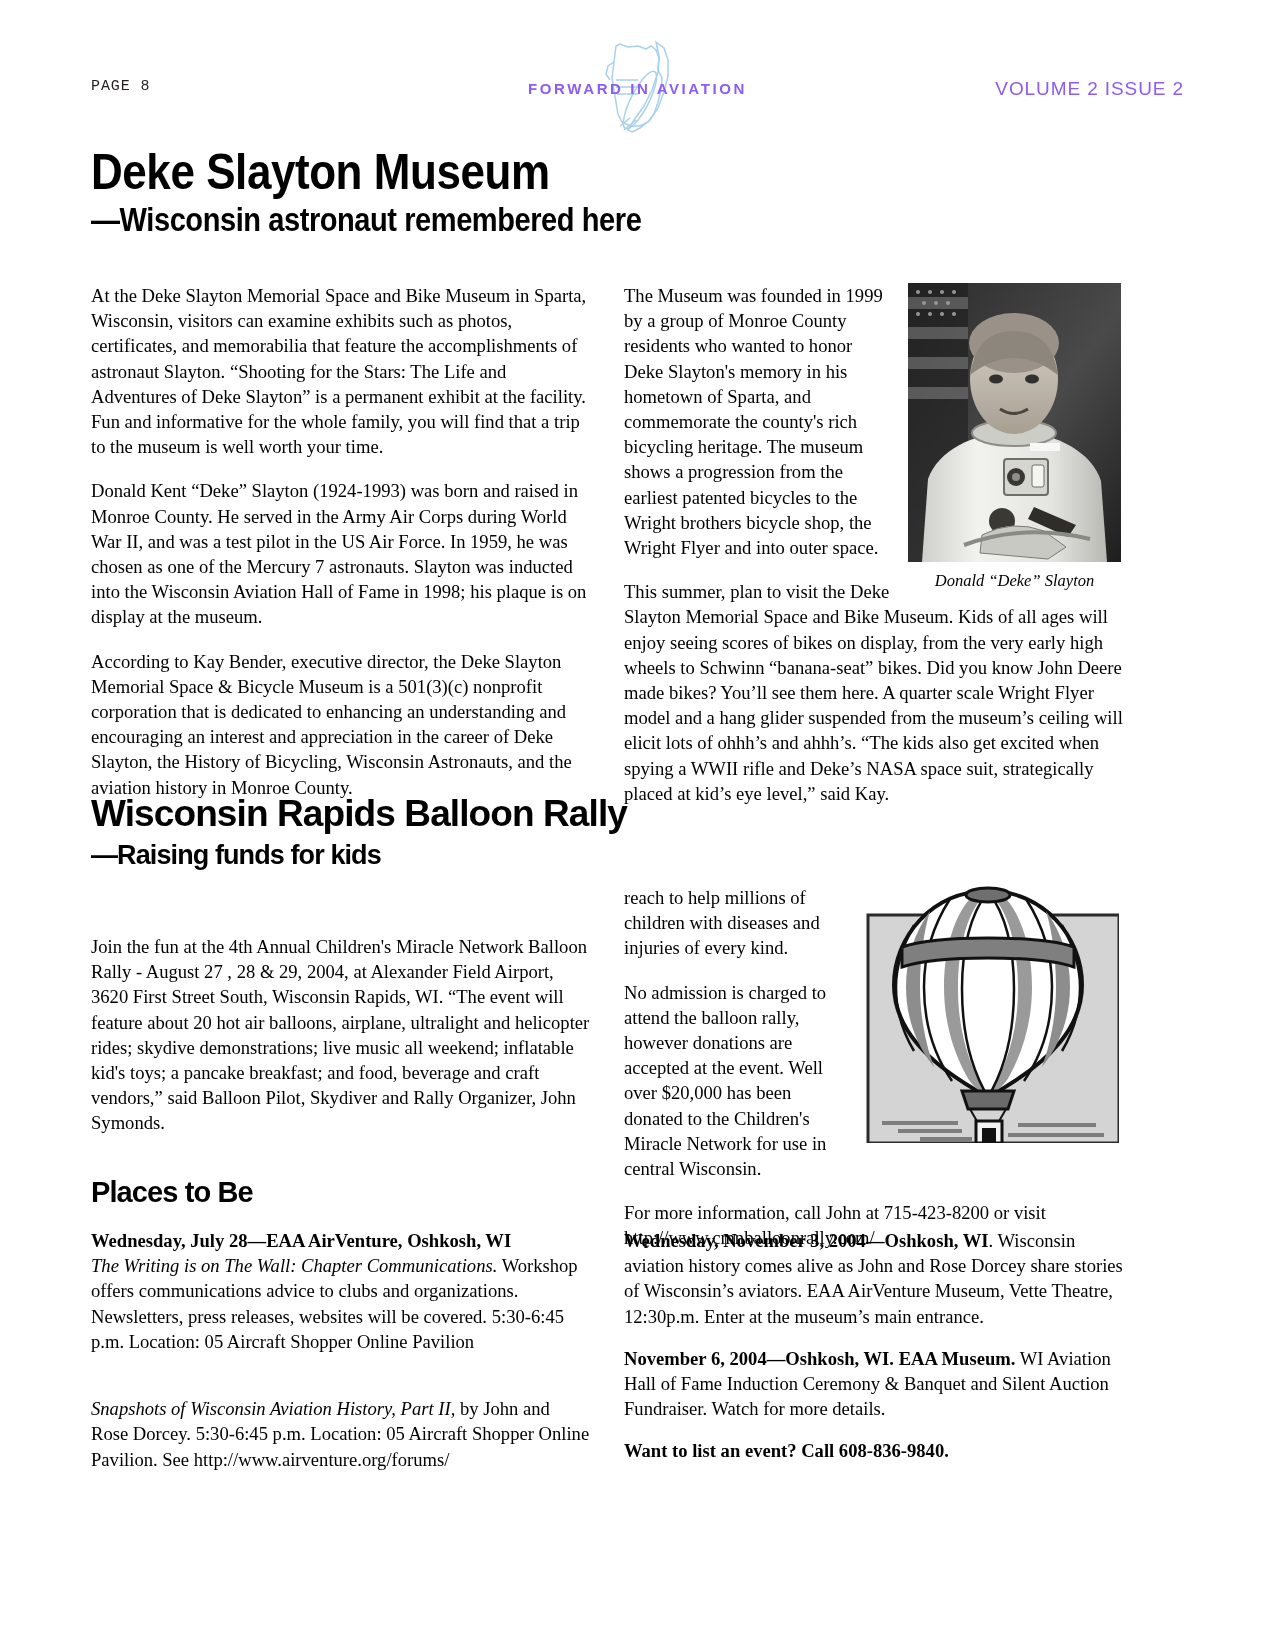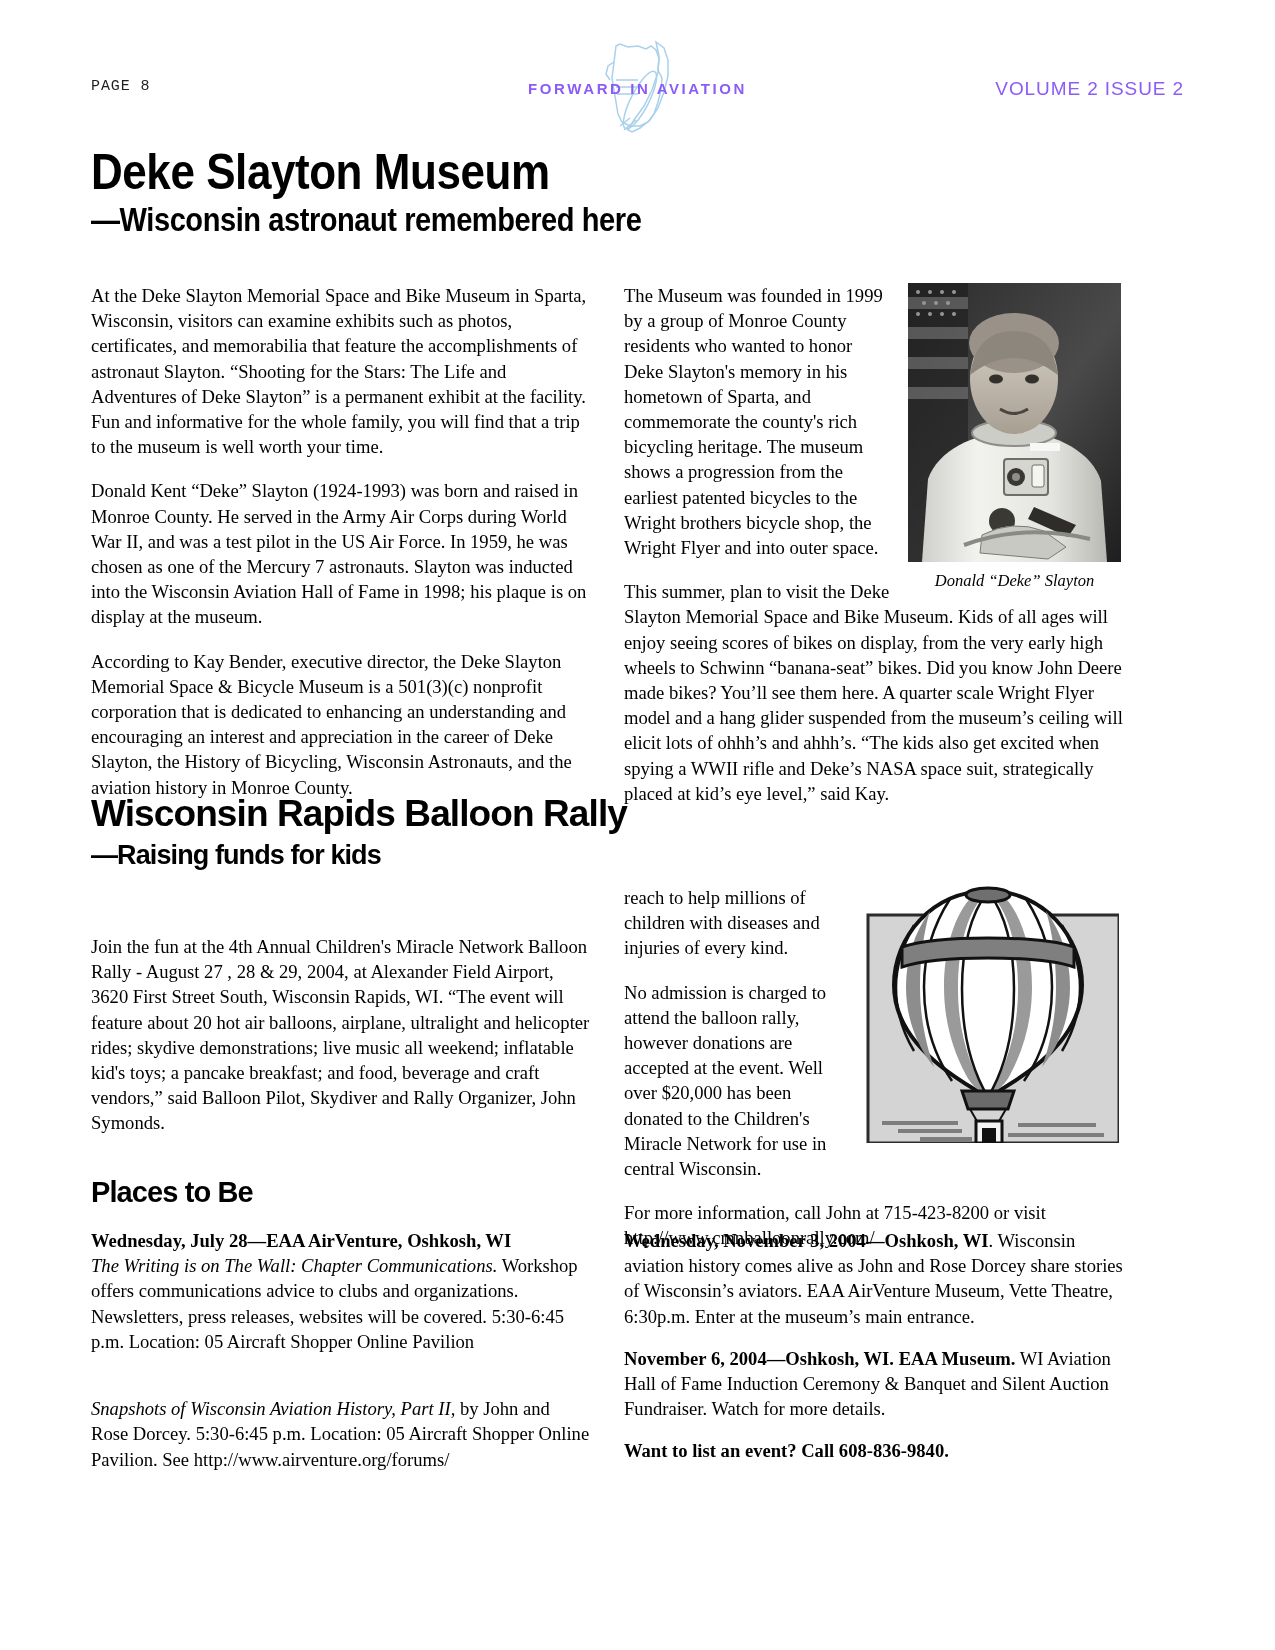--- a/index.html
+++ b/index.html
@@ -332,18 +332,18 @@
   </div>
 
   <div class="hl-wide" id="places-title">Places to Be</div>
 
   <div class="col" id="places-col-left">
     <p><span class="ev-head">Wednesday, July 28—EAA AirVenture, Oshkosh, WI</span><br><span class="ev-title">The Writing is on The Wall: Chapter Communications.</span><span> Workshop offers communications advice to clubs and organizations. Newsletters, press releases, websites will be covered. 5:30-6:45 p.m. Location: 05 Aircraft Shopper Online Pavilion</span></p>
     <p><br><span class="ev-title">Snapshots of Wisconsin Aviation History, Part II,</span><span> by John and Rose Dorcey. 5:30-6:45 p.m. Location: 05 Aircraft Shopper Online Pavilion. See http://www.airventure.org/forums/</span></p>
   </div>
 
   <div class="col" id="places-col-right">
-    <p><span class="ev-head">Wednesday, November 3, 2004—Oshkosh, WI</span><span>. Wisconsin aviation history comes alive as John and Rose Dorcey share stories of Wisconsin’s aviators. EAA AirVenture Museum, Vette Theatre, 6:30p.m. Enter at the museum’s main entrance.</span></p>
+    <p><span class="ev-head">Wednesday, November 3, 2004—Oshkosh, WI</span><span>. Wisconsin aviation history comes alive as John and Rose Dorcey share stories of Wisconsin’s aviators. EAA AirVenture Museum, Vette Theatre, 12:30p.m. Enter at the museum’s main entrance.</span></p>
     <p><span class="ev-head">November 6, 2004—Oshkosh, WI. EAA Museum.</span><span> WI Aviation Hall of Fame Induction Ceremony &amp; Banquet and Silent Auction Fundraiser. Watch for more details.</span></p>
     <p class="ev-cta">Want to list an event? Call 608-836-9840.</p>
   </div>
 
 </div>
 
 </body></html>

